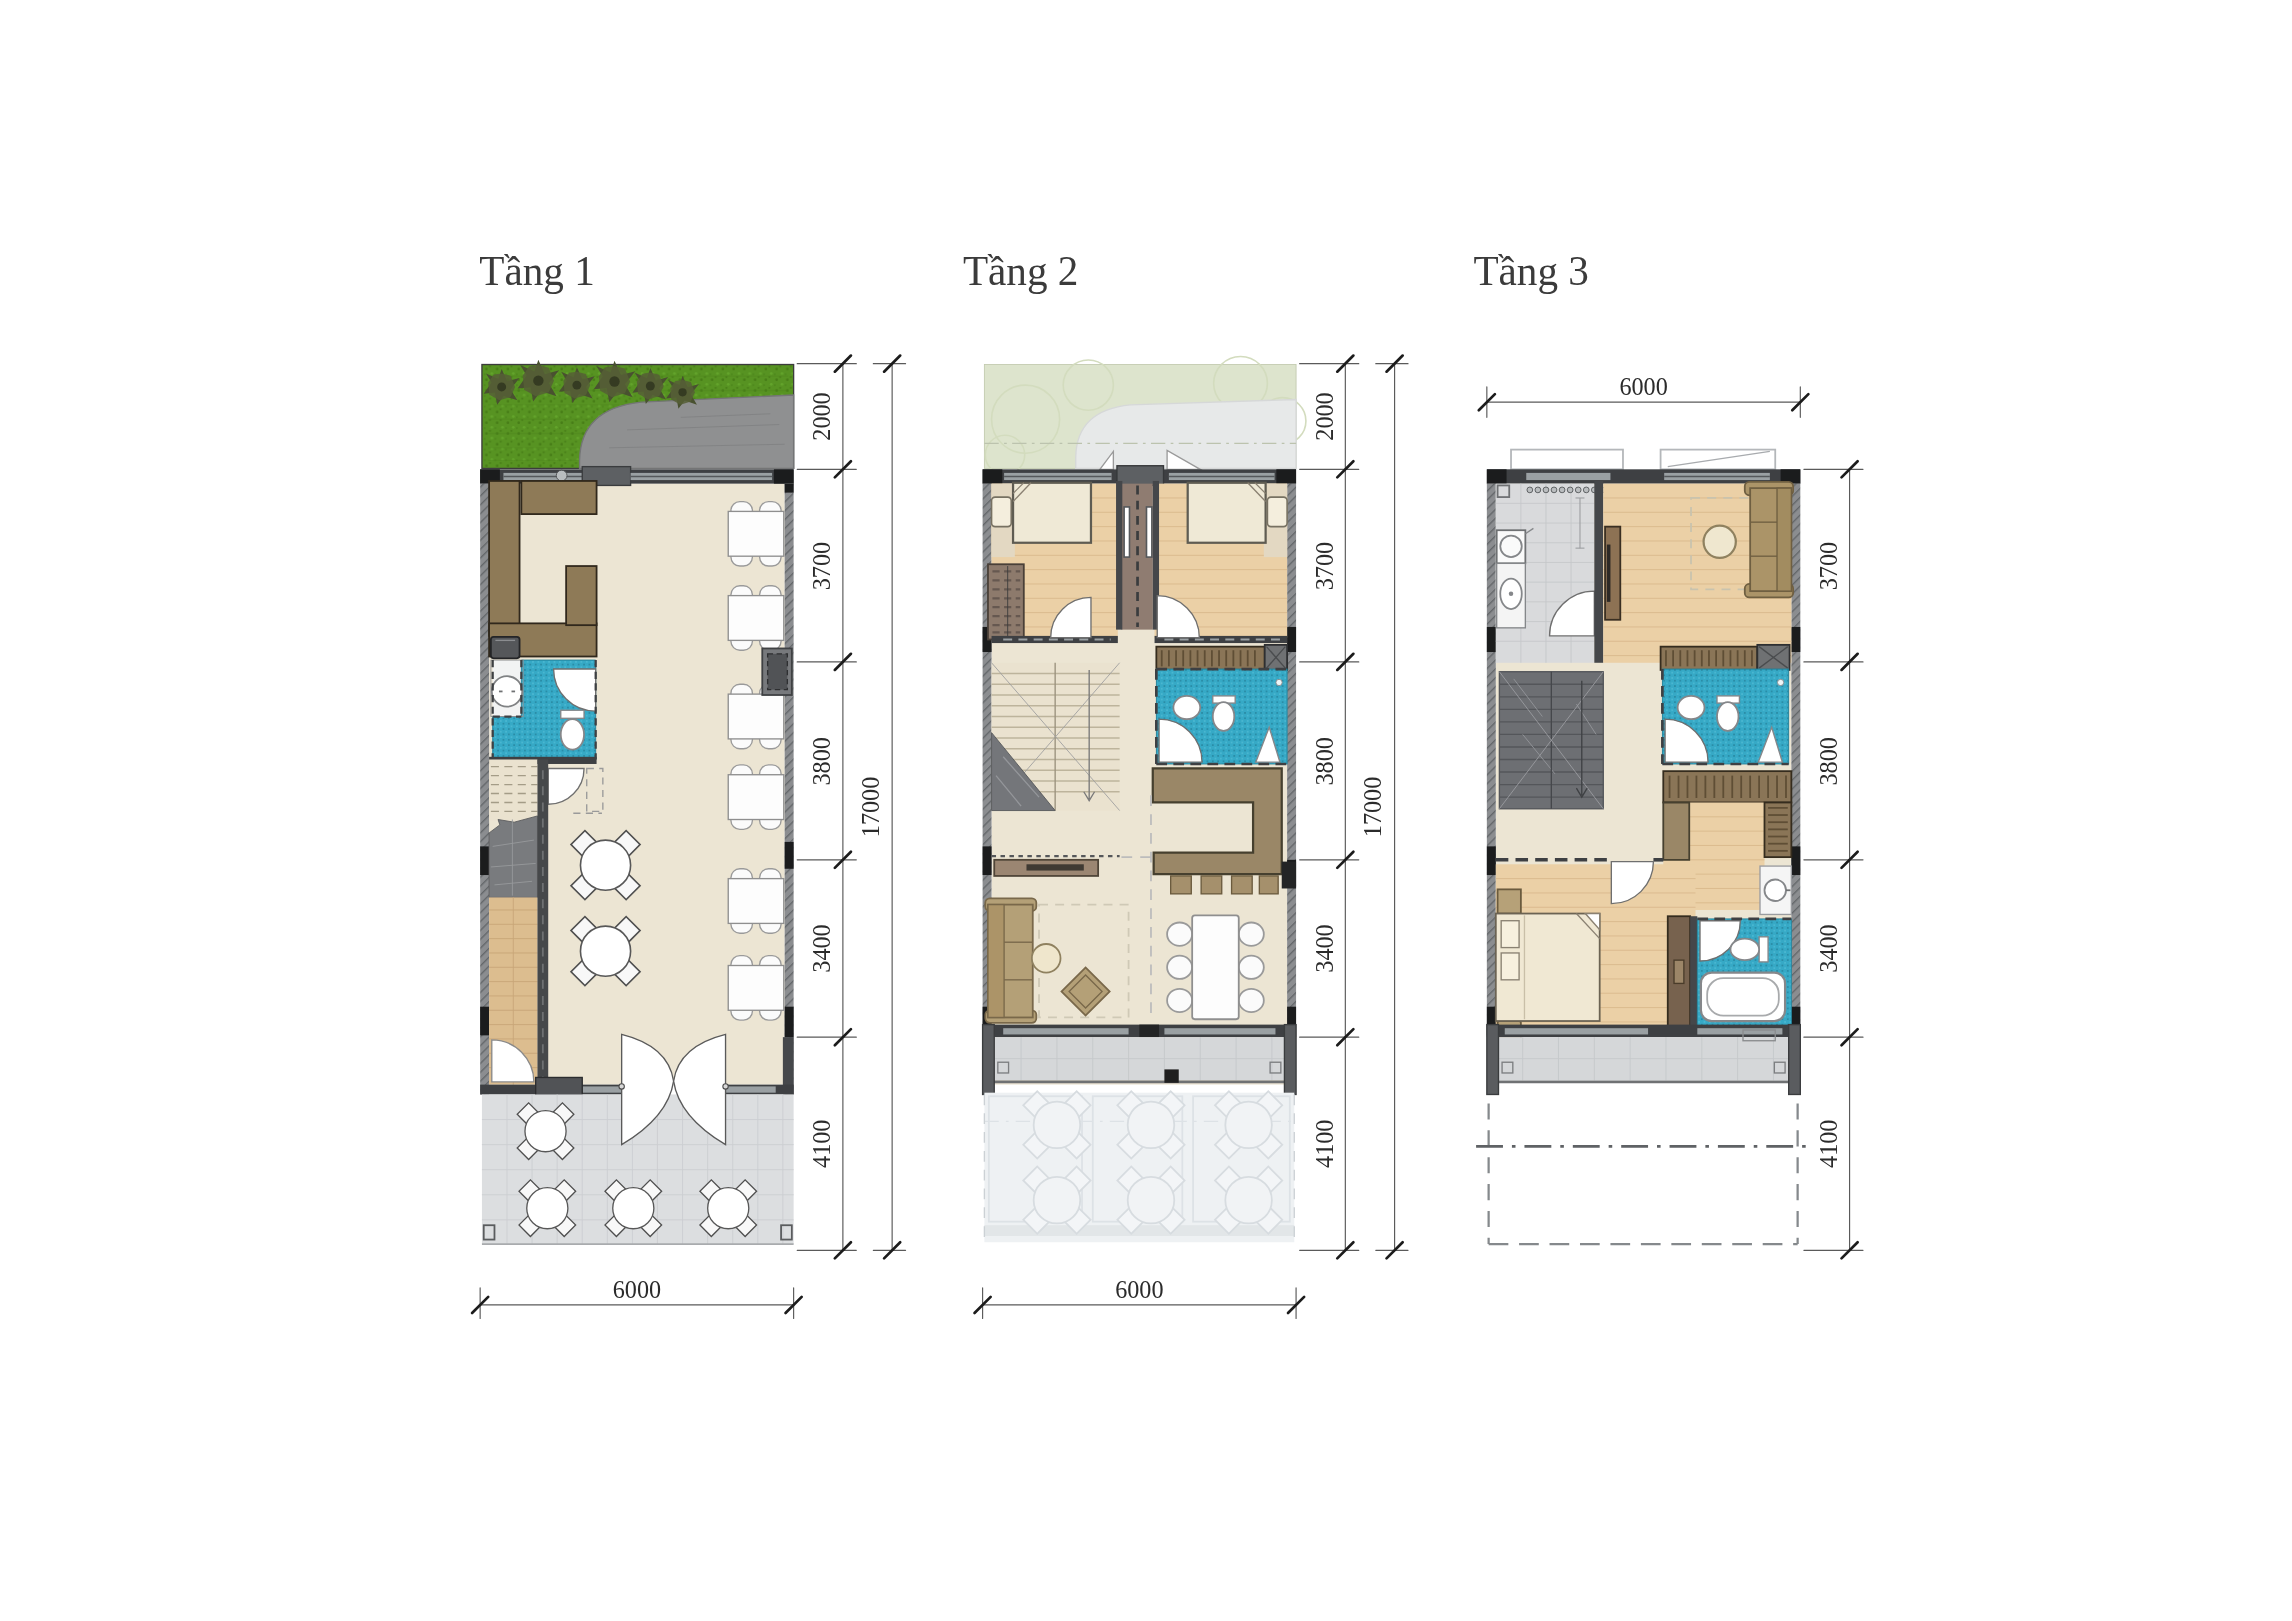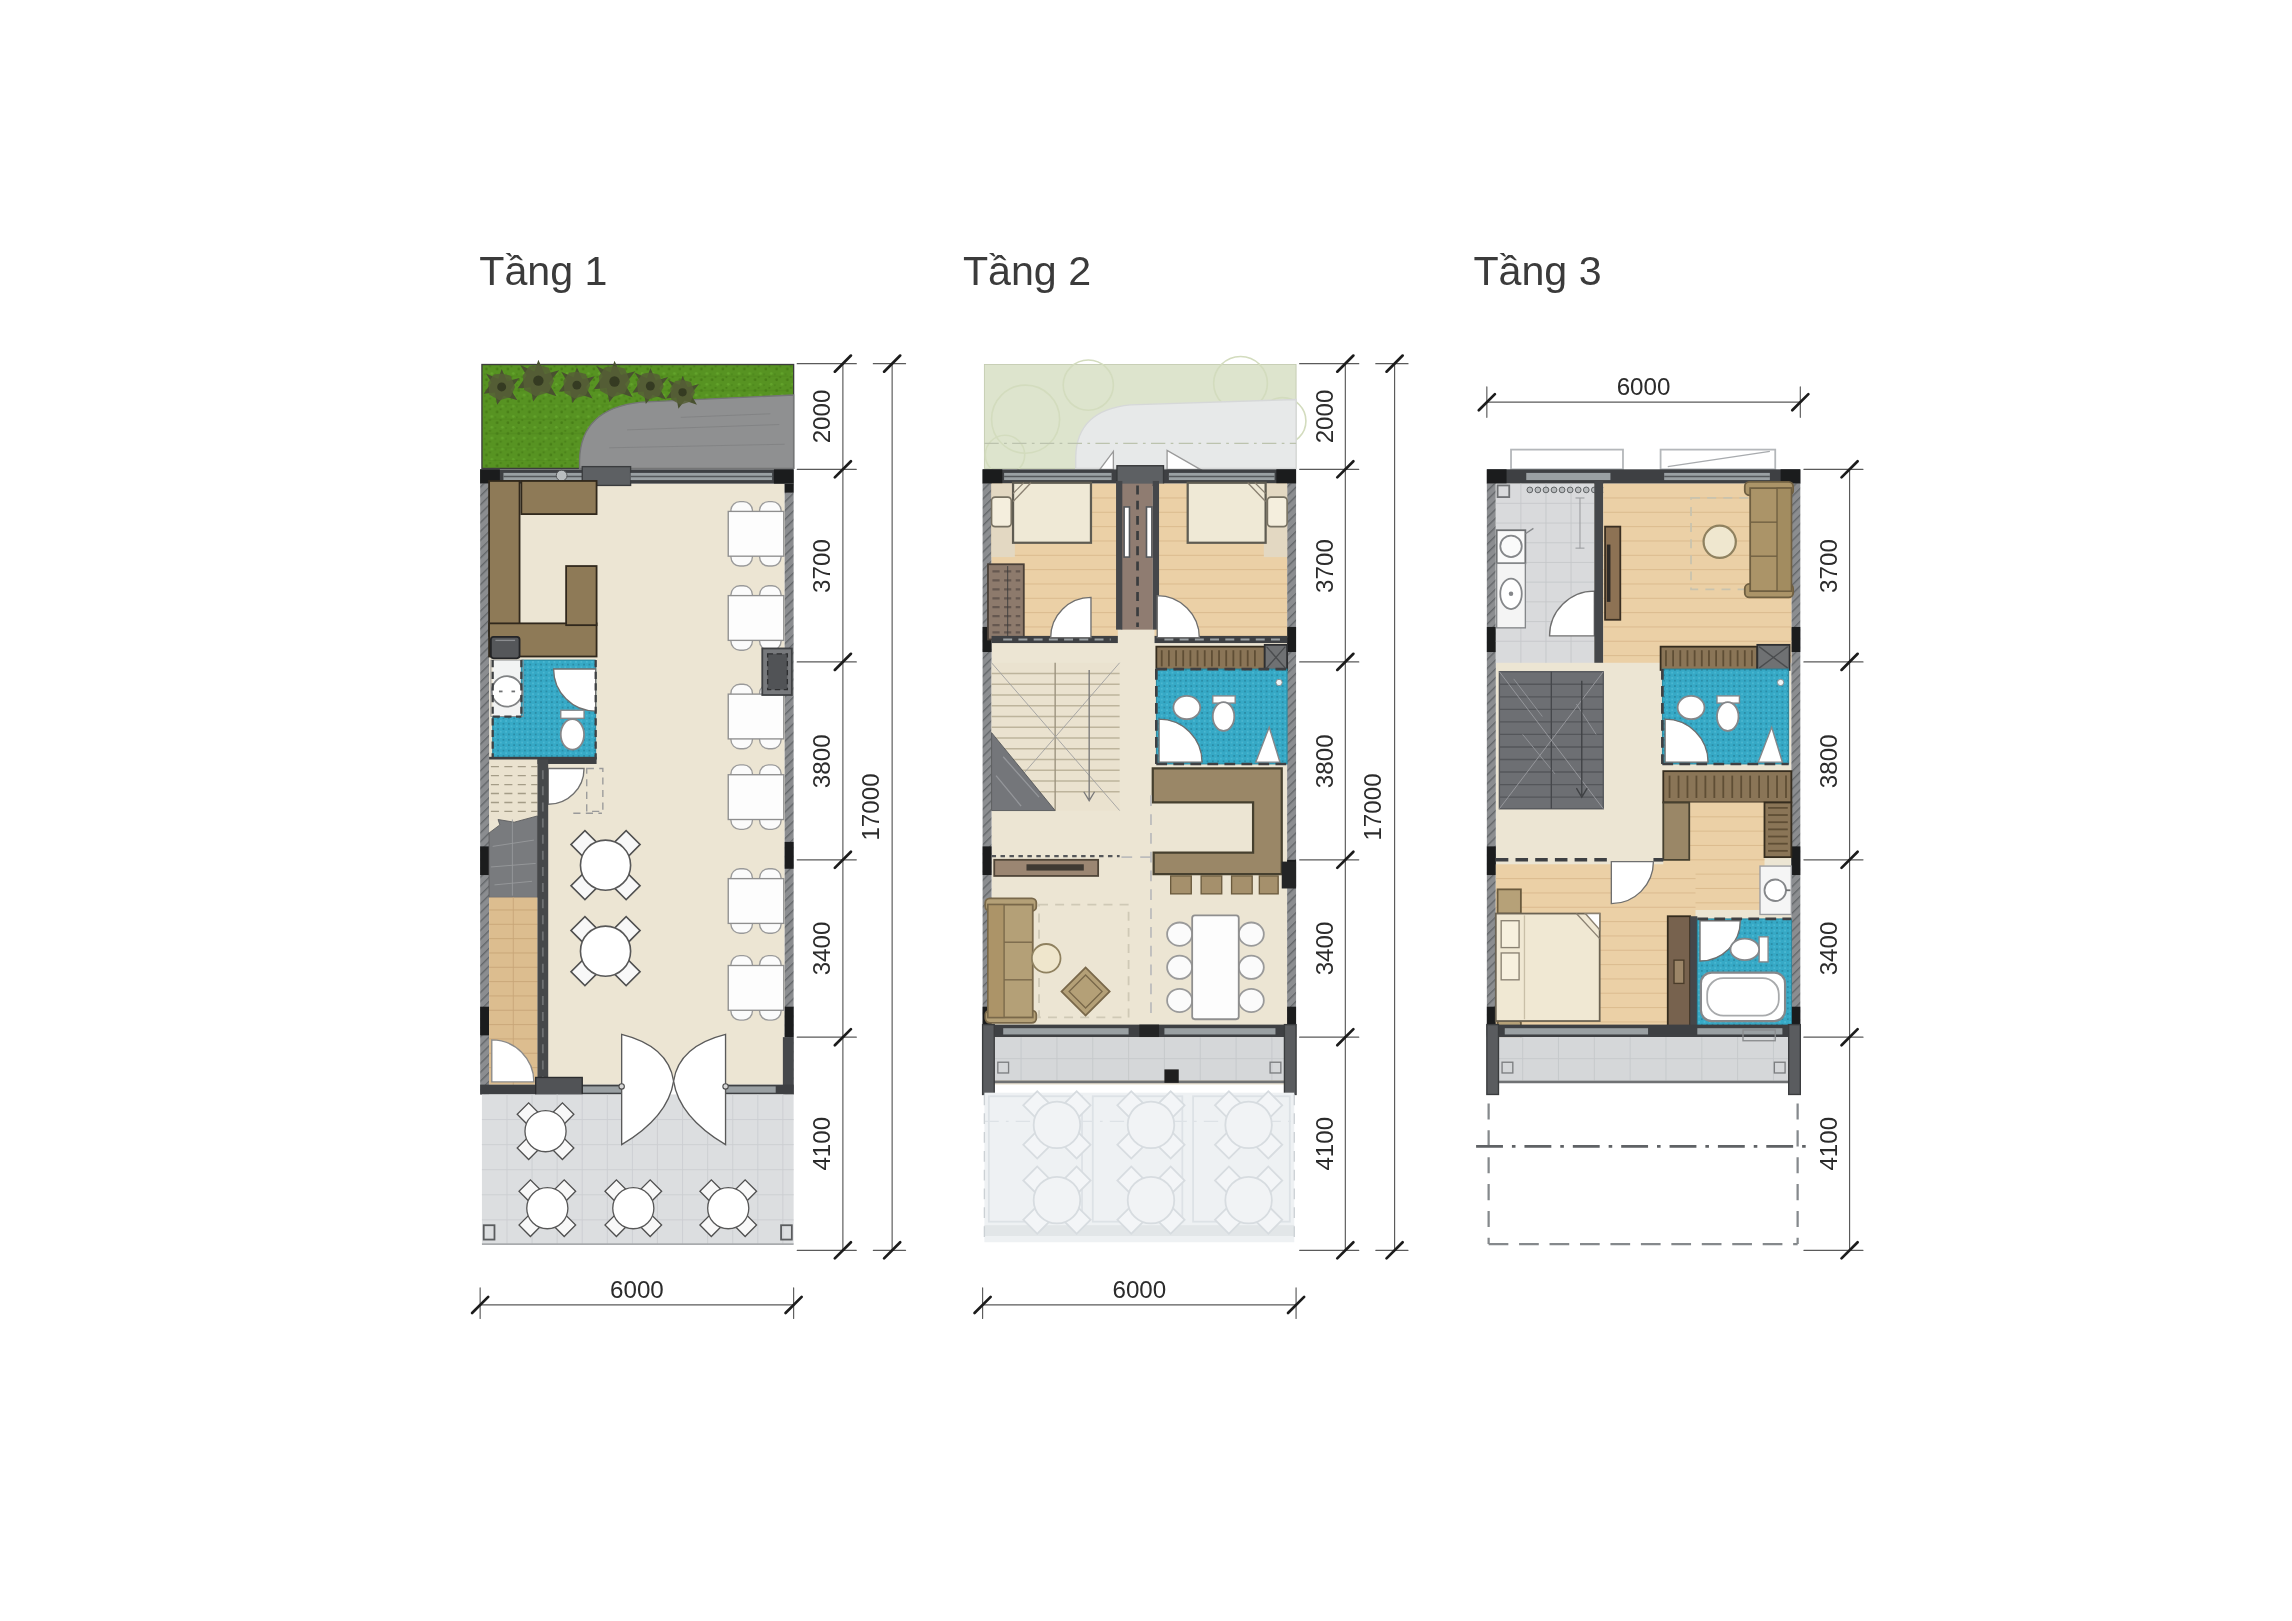--- a/index.html
+++ b/index.html
@@ -1,16 +1,16 @@
 <!DOCTYPE html>
 <html style="font-size:14.3px"><head>
 <meta charset="utf-8">
 <style>
 html,body{margin:0;padding:0;background:#ffffff;}
-.page{position:relative;width:2293px;height:1622px;overflow:hidden;background:#ffffff;font-family:Liberation Sans, sans-serif;}
+.page{position:relative;width:2293px;height:1622px;overflow:hidden;background:#ffffff;font-family:Liberation Serif, serif;}
 </style>
 </head>
 <body>
 <div class="page">
 <svg width="2293" height="1622" viewBox="0 0 2560 1811">
 <defs>
 <pattern id="hatch" width="7" height="7" patternUnits="userSpaceOnUse" patternTransform="rotate(45)">
 <rect width="7" height="7" fill="#8b8d90"></rect>
           <line x1="0" y1="0" x2="0" y2="7" stroke="#64676a" stroke-width="3"></line>
 </pattern>

